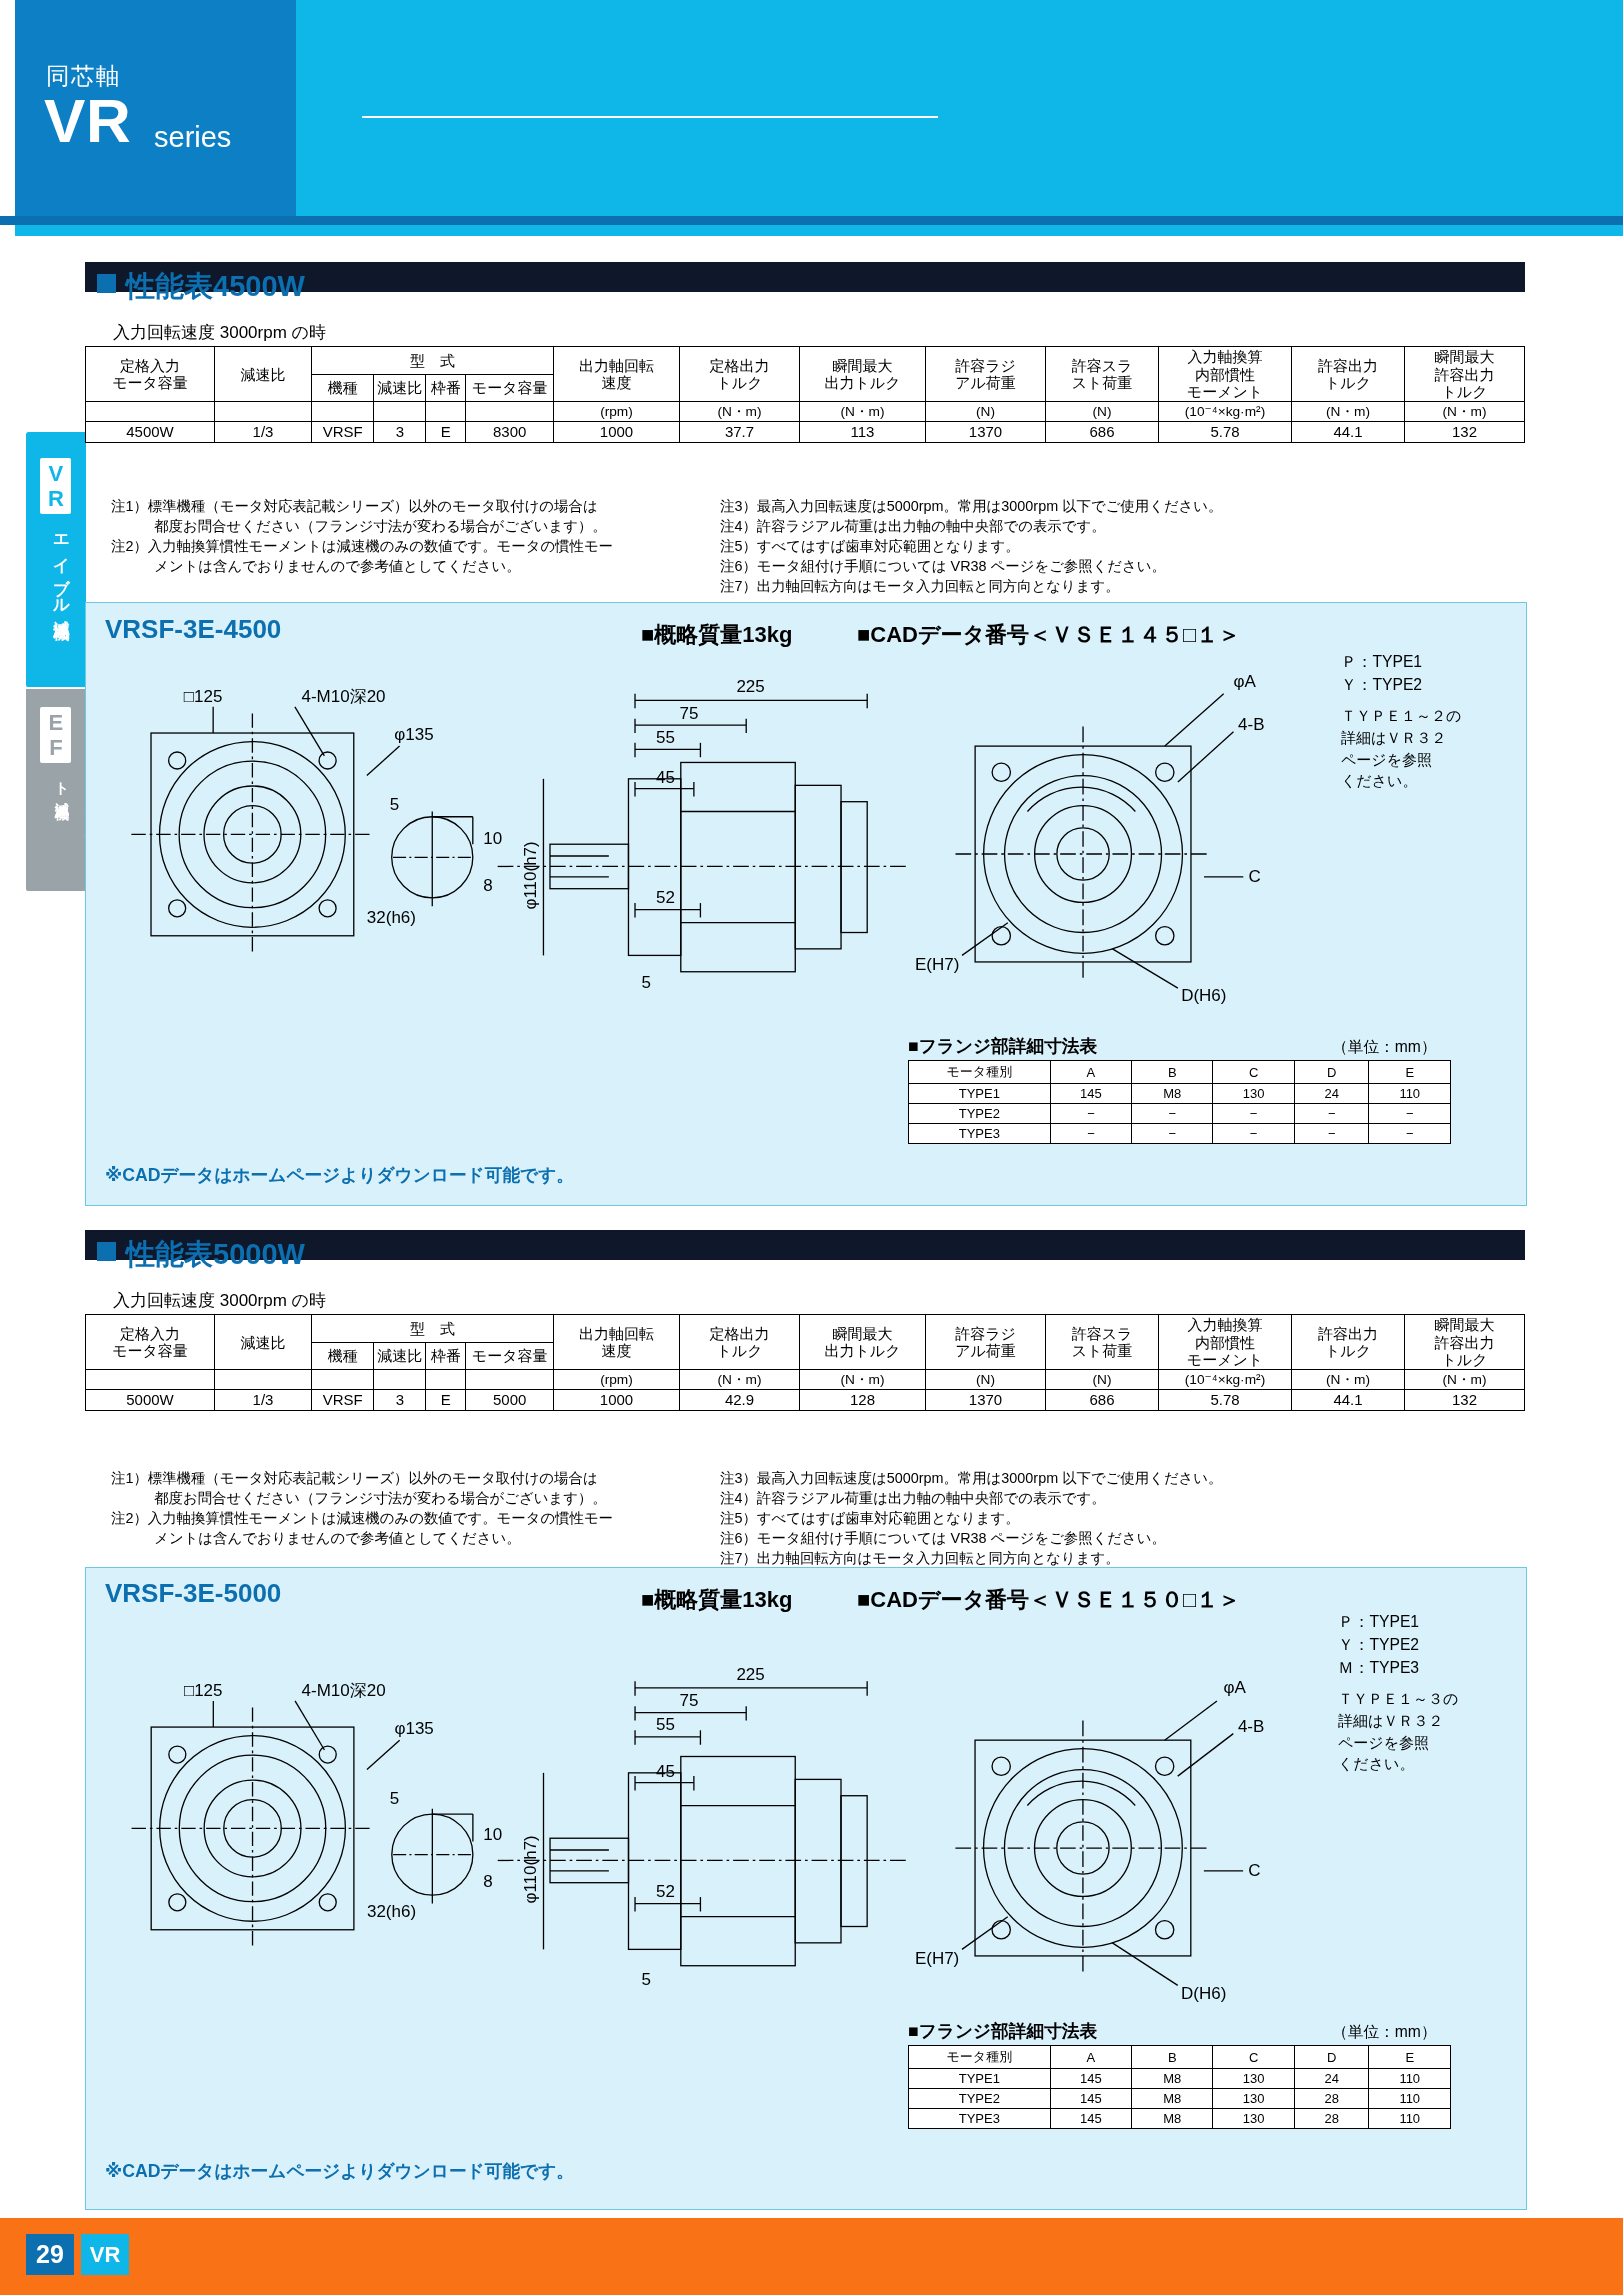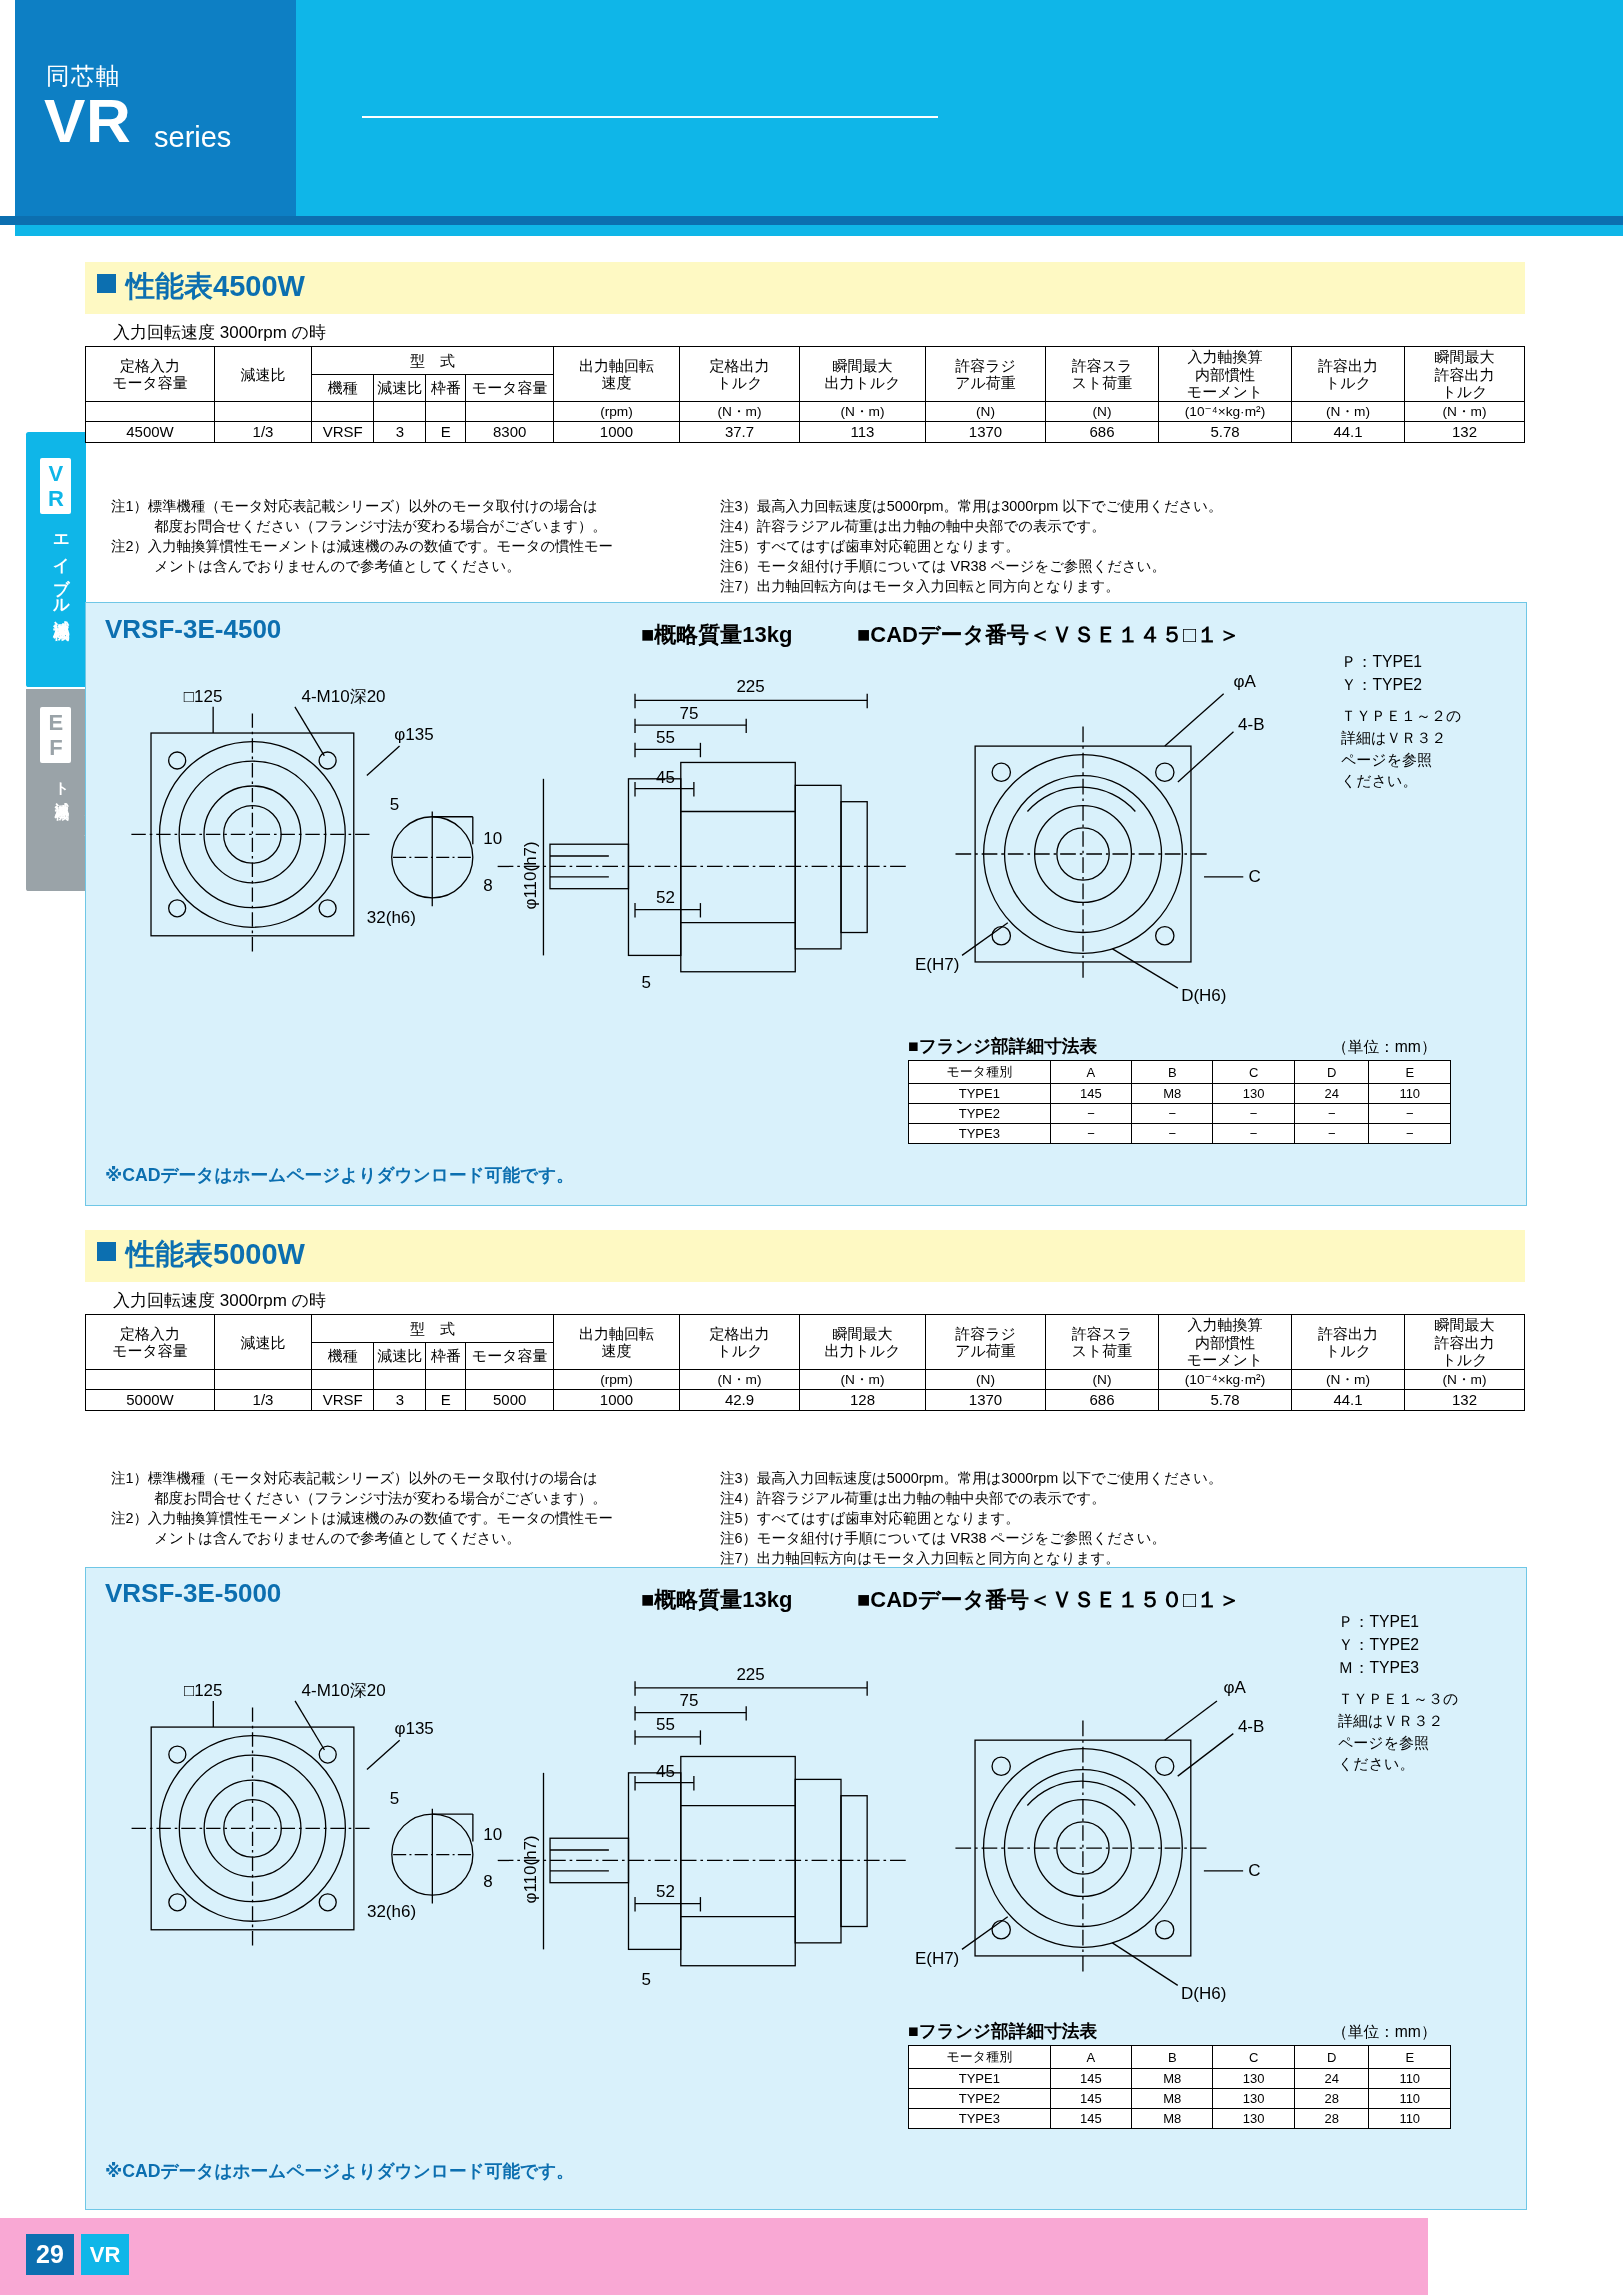--- a/index.html
+++ b/index.html
@@ -70,21 +70,21 @@
     border-radius:2px;
   }
   .sidetab .ef-badge{
     position:absolute;left:14.4px;top:275px;width:31px;height:56px;background:#ffffff;
     color:#9aa3a8;font-size:22px;font-weight:bold;text-align:center;
     writing-mode:vertical-rl;text-orientation:upright;line-height:31px;
     border-radius:2px;
   }
   
   .section-title-bar{
-    position:absolute;height:52px;background:#fef9c3;
+    position:absolute;height:30px;background:#0f172a;
   }
   .section-title-bar .sq{
     position:absolute;left:11.8px;top:11.8px;width:19.6px;height:19.6px;background:#0c6fb0;
   }
   .section-title-bar .txt{
     position:absolute;left:41px;top:5.2px;font-size:29px;font-weight:bold;color:#0c6fb0;
   }
   .small-note{
     position:absolute;font-size:17px;color:#000;margin-left:28px;
   }
@@ -123,21 +123,21 @@
     position:absolute;font-size:17.7px;font-weight:bold;
   }
   .unitlbl{position:absolute;font-size:15.7px;}
   table.flange{
     position:absolute;border-collapse:collapse;font-size:13px;text-align:center;
     background:#ffffff;
   }
   table.flange td,table.flange th{border:1.3px solid #000;padding:2px 3.9px;font-weight:normal;}
   
   .footer{
-    position:absolute;left:0;bottom:0;width:1428px;height:77px;background:#f9a8d4;
+    position:absolute;left:0;bottom:0;width:1623px;height:77px;background:#f97316;
   }
   .footer .pg{
     position:absolute;left:26px;top:15.7px;width:48px;height:41px;background:#0c6fb0;
     color:#fff;font-size:25px;font-weight:bold;text-align:center;line-height:41px;
   }
   .footer .vr{
     position:absolute;left:81px;top:15.7px;width:48px;height:41px;background:#0fb6e8;
     color:#fff;font-size:22px;font-weight:bold;text-align:center;line-height:41px;
   }
   

